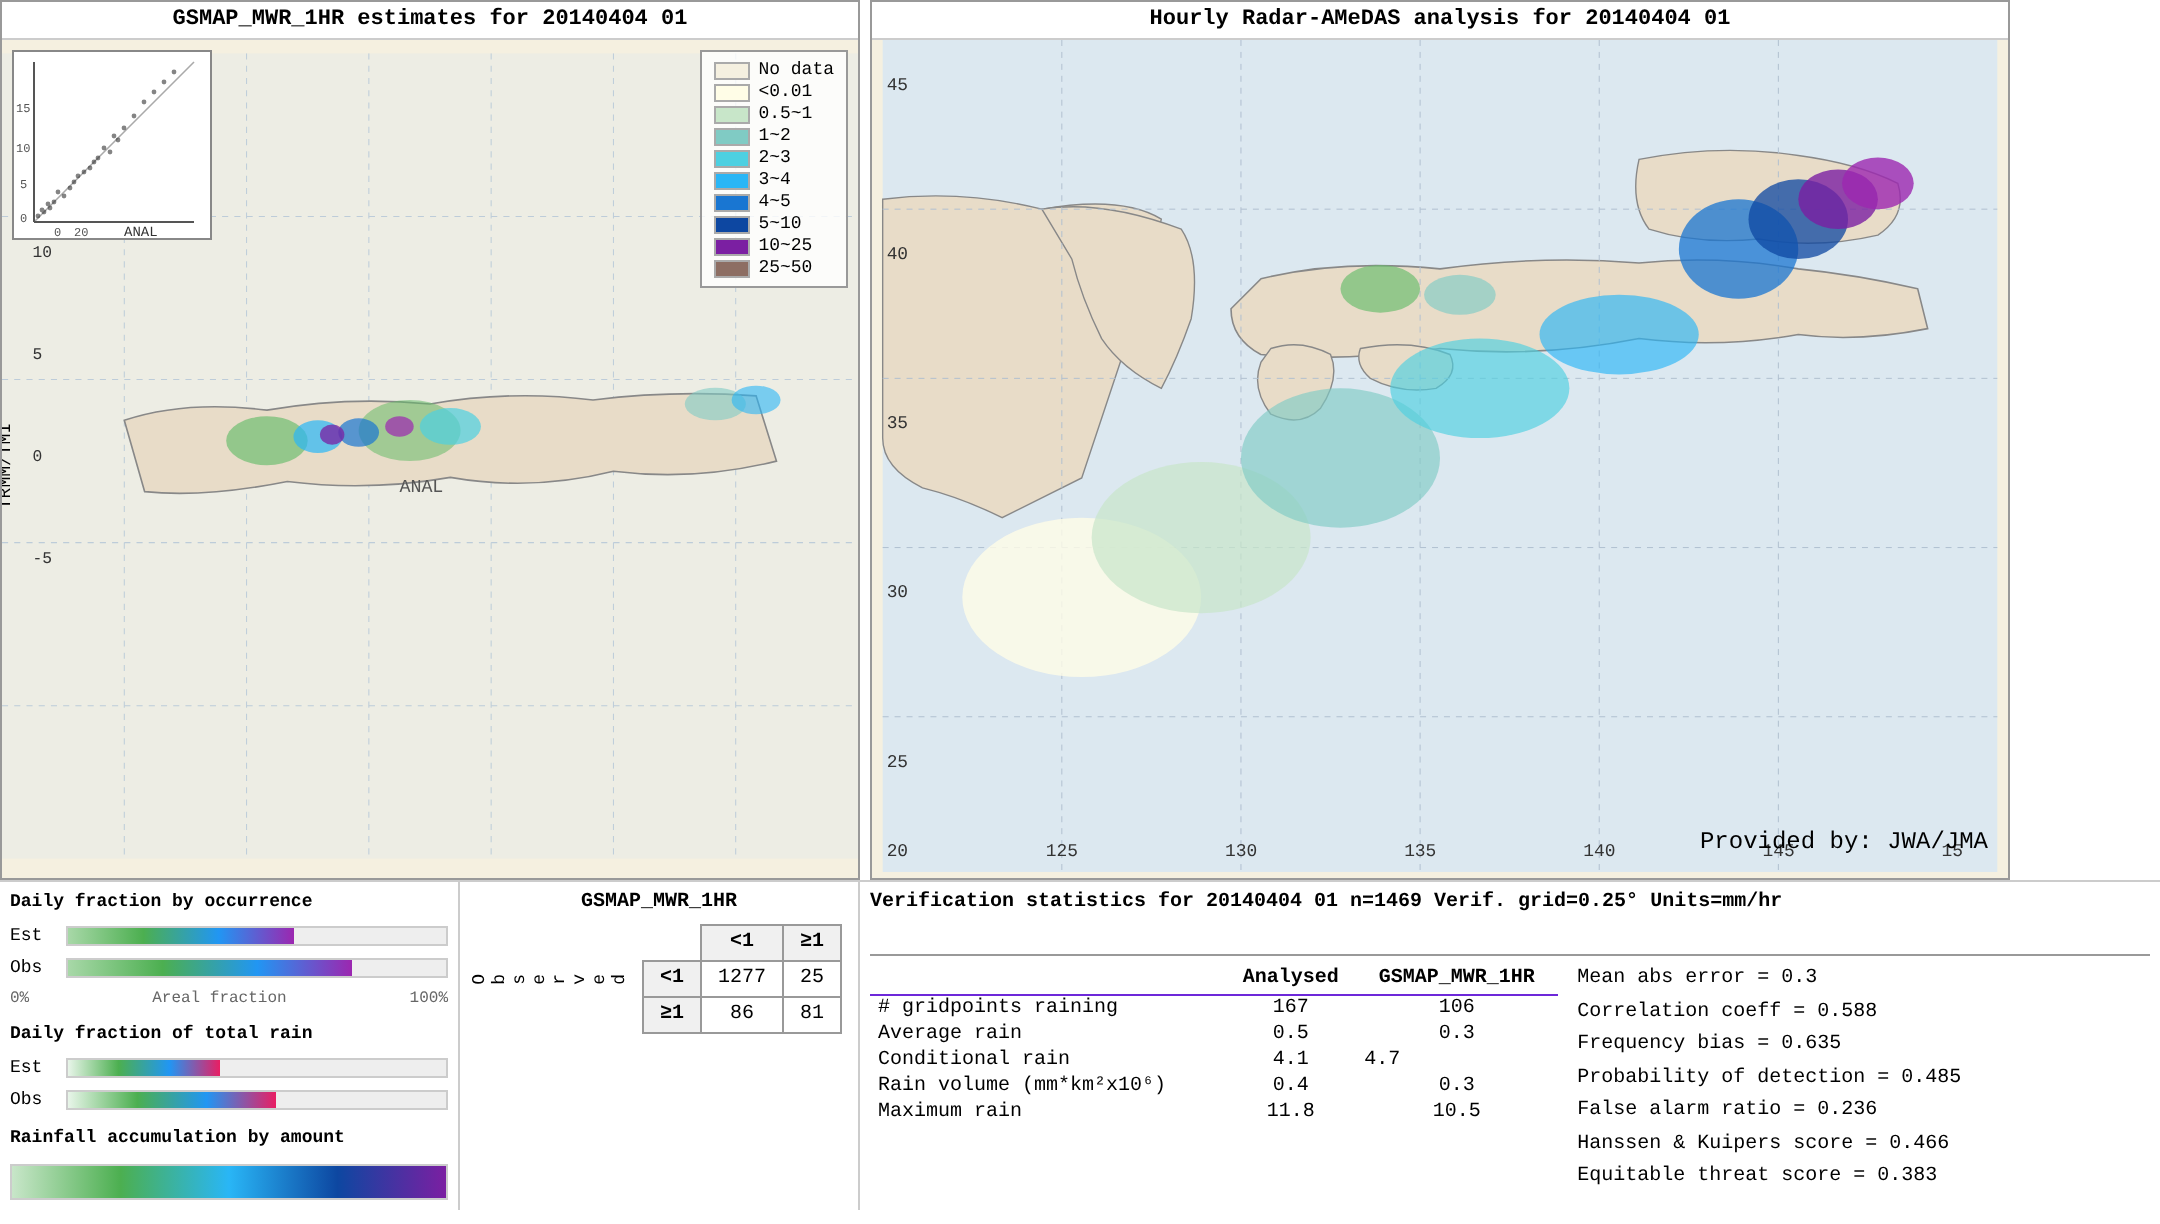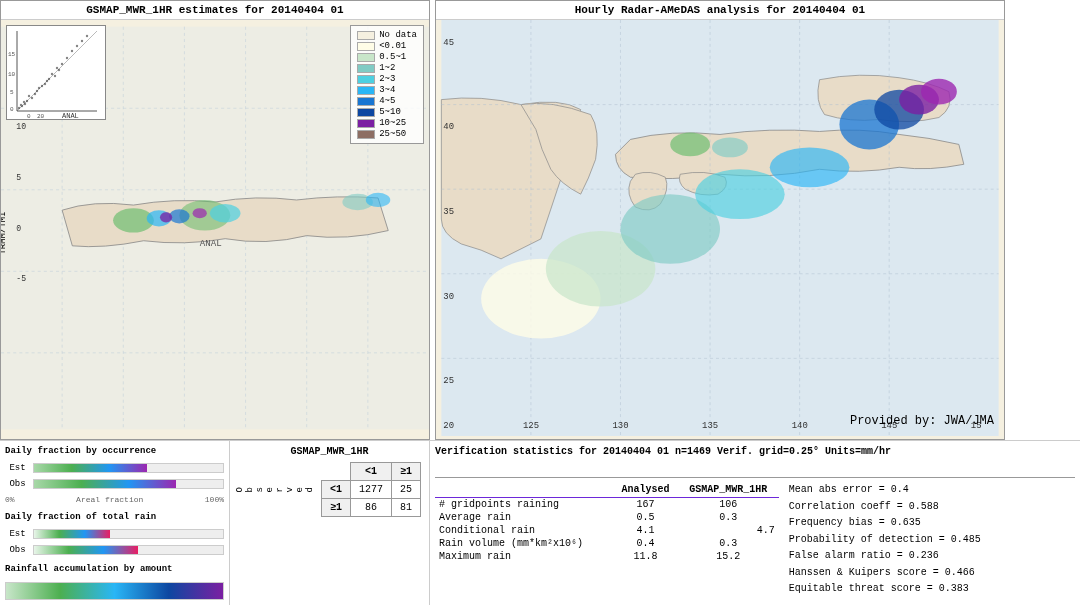--- a/index.html
+++ b/index.html
@@ -113,21 +113,21 @@
       margin-bottom: 2px;
     }
     .bar-row {
       display: flex;
       align-items: center;
       margin: 1px 0;
       font-size: 9px;
     }
     .bar-label {
       width: 25px;
-      text-align: center;
+      text-align: left;
       margin-right: 3px;
       font-family: Liberation Mono, monospace;
     }
     .bar-track {
       flex: 1;
       height: 10px;
       background: #eee;
       border: 1px solid #ccc;
       position: relative;
       overflow: hidden;
@@ -548,38 +548,38 @@
                   <td style="text-align: center;">106</td>
                 </tr>
                 <tr>
                   <td>Average rain</td>
                   <td style="text-align: center;">0.5</td>
                   <td style="text-align: center;">0.3</td>
                 </tr>
                 <tr>
                   <td>Conditional rain</td>
                   <td style="text-align: center;">4.1</td>
-                  <td style="text-align: right;">4.7</td>
+                  <td style="text-align: left;">4.7</td>
                 </tr>
                 <tr>
                   <td>Rain volume (mm*km²x10⁶)</td>
                   <td style="text-align: center;">0.4</td>
                   <td style="text-align: center;">0.3</td>
                 </tr>
                 <tr>
                   <td>Maximum rain</td>
                   <td style="text-align: center;">11.8</td>
-                  <td style="text-align: center;">15.2</td>
+                  <td style="text-align: center;">10.5</td>
                 </tr>
               </tbody>
           </table>
         </div>
 
         <div style="flex:1;font-size:10px;line-height:1.65;" id="stats-panel">
-        <div class="stats-line">Mean abs error = 0.4</div>
+        <div class="stats-line">Mean abs error = 0.3</div>
             <div class="stats-line">Correlation coeff = 0.588</div>
             <div class="stats-line">Frequency bias = 0.635</div>
             <div class="stats-line">Probability of detection = 0.485</div>
             <div class="stats-line">False alarm ratio = 0.236</div>
             <div class="stats-line">Hanssen &amp; Kuipers score = 0.466</div>
             <div class="stats-line">Equitable threat score = 0.383</div>
           </div>
       </div>
     </div>
   </div>

